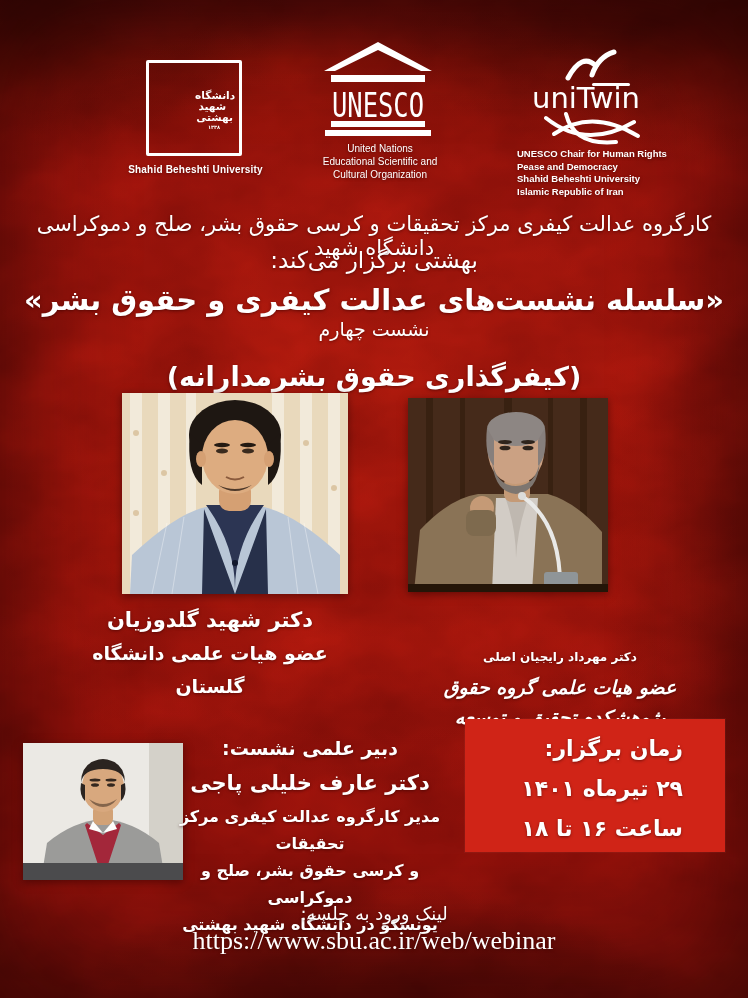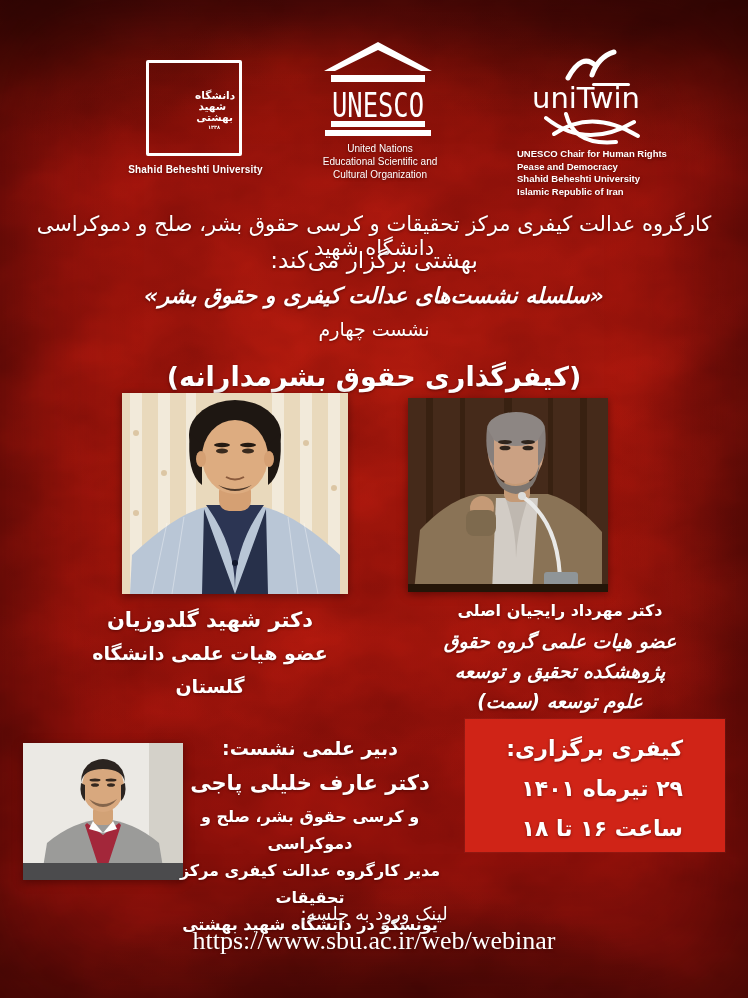--- a/index.html
+++ b/index.html
@@ -31,37 +31,37 @@
   .unesco-svg { left:318px; top:40px; width:120px; height:100px; }
   .unesco-caption { left:300px; top:142px; width:160px; font-size:10px; line-height:13px;
                     font-family:"Liberation Sans", sans-serif; }
   .unitwin-svg { left:502px; top:48px; width:164px; height:100px; }
   .unitwin-caption { left:517px; top:148px; width:200px; font-size:9.5px; line-height:12.5px;
                      font-weight:bold; text-align:left; font-family:"Liberation Sans", sans-serif; }
 
   
   .intro1 { left:20px; top:212px; width:708px; font-size:21px; }
   .intro2 { left:20px; top:247px; width:708px; font-size:23px; }
-  .title  { left:10px; top:283px; width:728px; font-size:22px; font-weight:bold;font-style:italic; }
+  .title  { left:10px; top:283px; width:728px; font-size:29px; font-weight:bold; }
   .session{ left:10px; top:318px; width:728px; font-size:19px; }
   .topic  { left:10px; top:361px; width:728px; font-size:27px; font-weight:bold; }
 
   
   .photo { box-shadow:0 2px 8px rgba(40,2,1,.5); }
   .photo svg { display:block; }
   .photo-left  { left:122px; top:393px; width:226px; height:201px; }
   .photo-right { left:408px; top:398px; width:200px; height:194px; }
   .photo-mod   { left:23px;  top:743px; width:160px; height:137px; }
 
   
   .cap-left  { left:60px;  top:603px; width:300px; font-weight:bold; }
   .cap-left .name { font-size:21px; line-height:34px; }
   .cap-left .line { font-size:19px; line-height:33px; }
   .cap-right { left:410px; top:596px; width:300px; font-weight:bold; }
-  .cap-right .name { font-size:16px; line-height:30px; }
+  .cap-right .name { font-size:12px; line-height:30px;margin-top:46px; }
   .cap-right .line { font-size:19px; line-height:30px;font-style:italic; }
 
   
   .mod-block { left:160px; top:733px; width:300px; font-weight:bold;text-align:center; }
   .mod-heading { font-size:19px; line-height:30px; }
   .mod-name { font-size:21px; line-height:40px; }
   .mod-role { font-size:16px; line-height:27px; }
 
   
   .schedule { left:465px; top:719px; width:260px; height:133px; background:#d02417;
@@ -255,27 +255,27 @@
           <ellipse cx="88" cy="37" rx="5.5" ry="1.5"></ellipse>
       </g>
       <path d="M66 56 Q80 66 94 56 Q88 64 80 64 Q72 64 66 56Z" fill="#57402f" opacity=".65"></path>
       <rect y="120" width="160" height="17" fill="#4b4b4d"></rect>
     </svg>
   </div>
 
   <div class="abs fa ctr mod-block txt-shadow">
     <div class="mod-heading">دبیر علمی نشست:</div>
     <div class="mod-name">دکتر عارف خلیلی پاجی</div>
+    <div class="mod-role">مدیر کارگروه عدالت کیفری مرکز تحقیقات</div>
     <div class="mod-role">و کرسی حقوق بشر، صلح و دموکراسی</div>
-    <div class="mod-role">مدیر کارگروه عدالت کیفری مرکز تحقیقات</div>
     <div class="mod-role">یونسکو در دانشگاه شهید بهشتی</div>
   </div>
 
   <div class="abs fa schedule">
-    <div class="sline txt-shadow">کیفری برگزاری:</div>
+    <div class="sline txt-shadow">زمان برگزار:</div>
     <div class="sline txt-shadow">۲۹ تیرماه ۱۴۰۱</div>
     <div class="sline txt-shadow">ساعت ۱۶ تا ۱۸</div>
   </div>
 
   <div class="abs fa ctr link-label txt-shadow">لینک ورود به جلسه:</div>
   <a href="#" class="abs ctr link-url txt-shadow">https://www.sbu.ac.ir/web/webinar</a>
 
 </div>
 
 </body></html>

